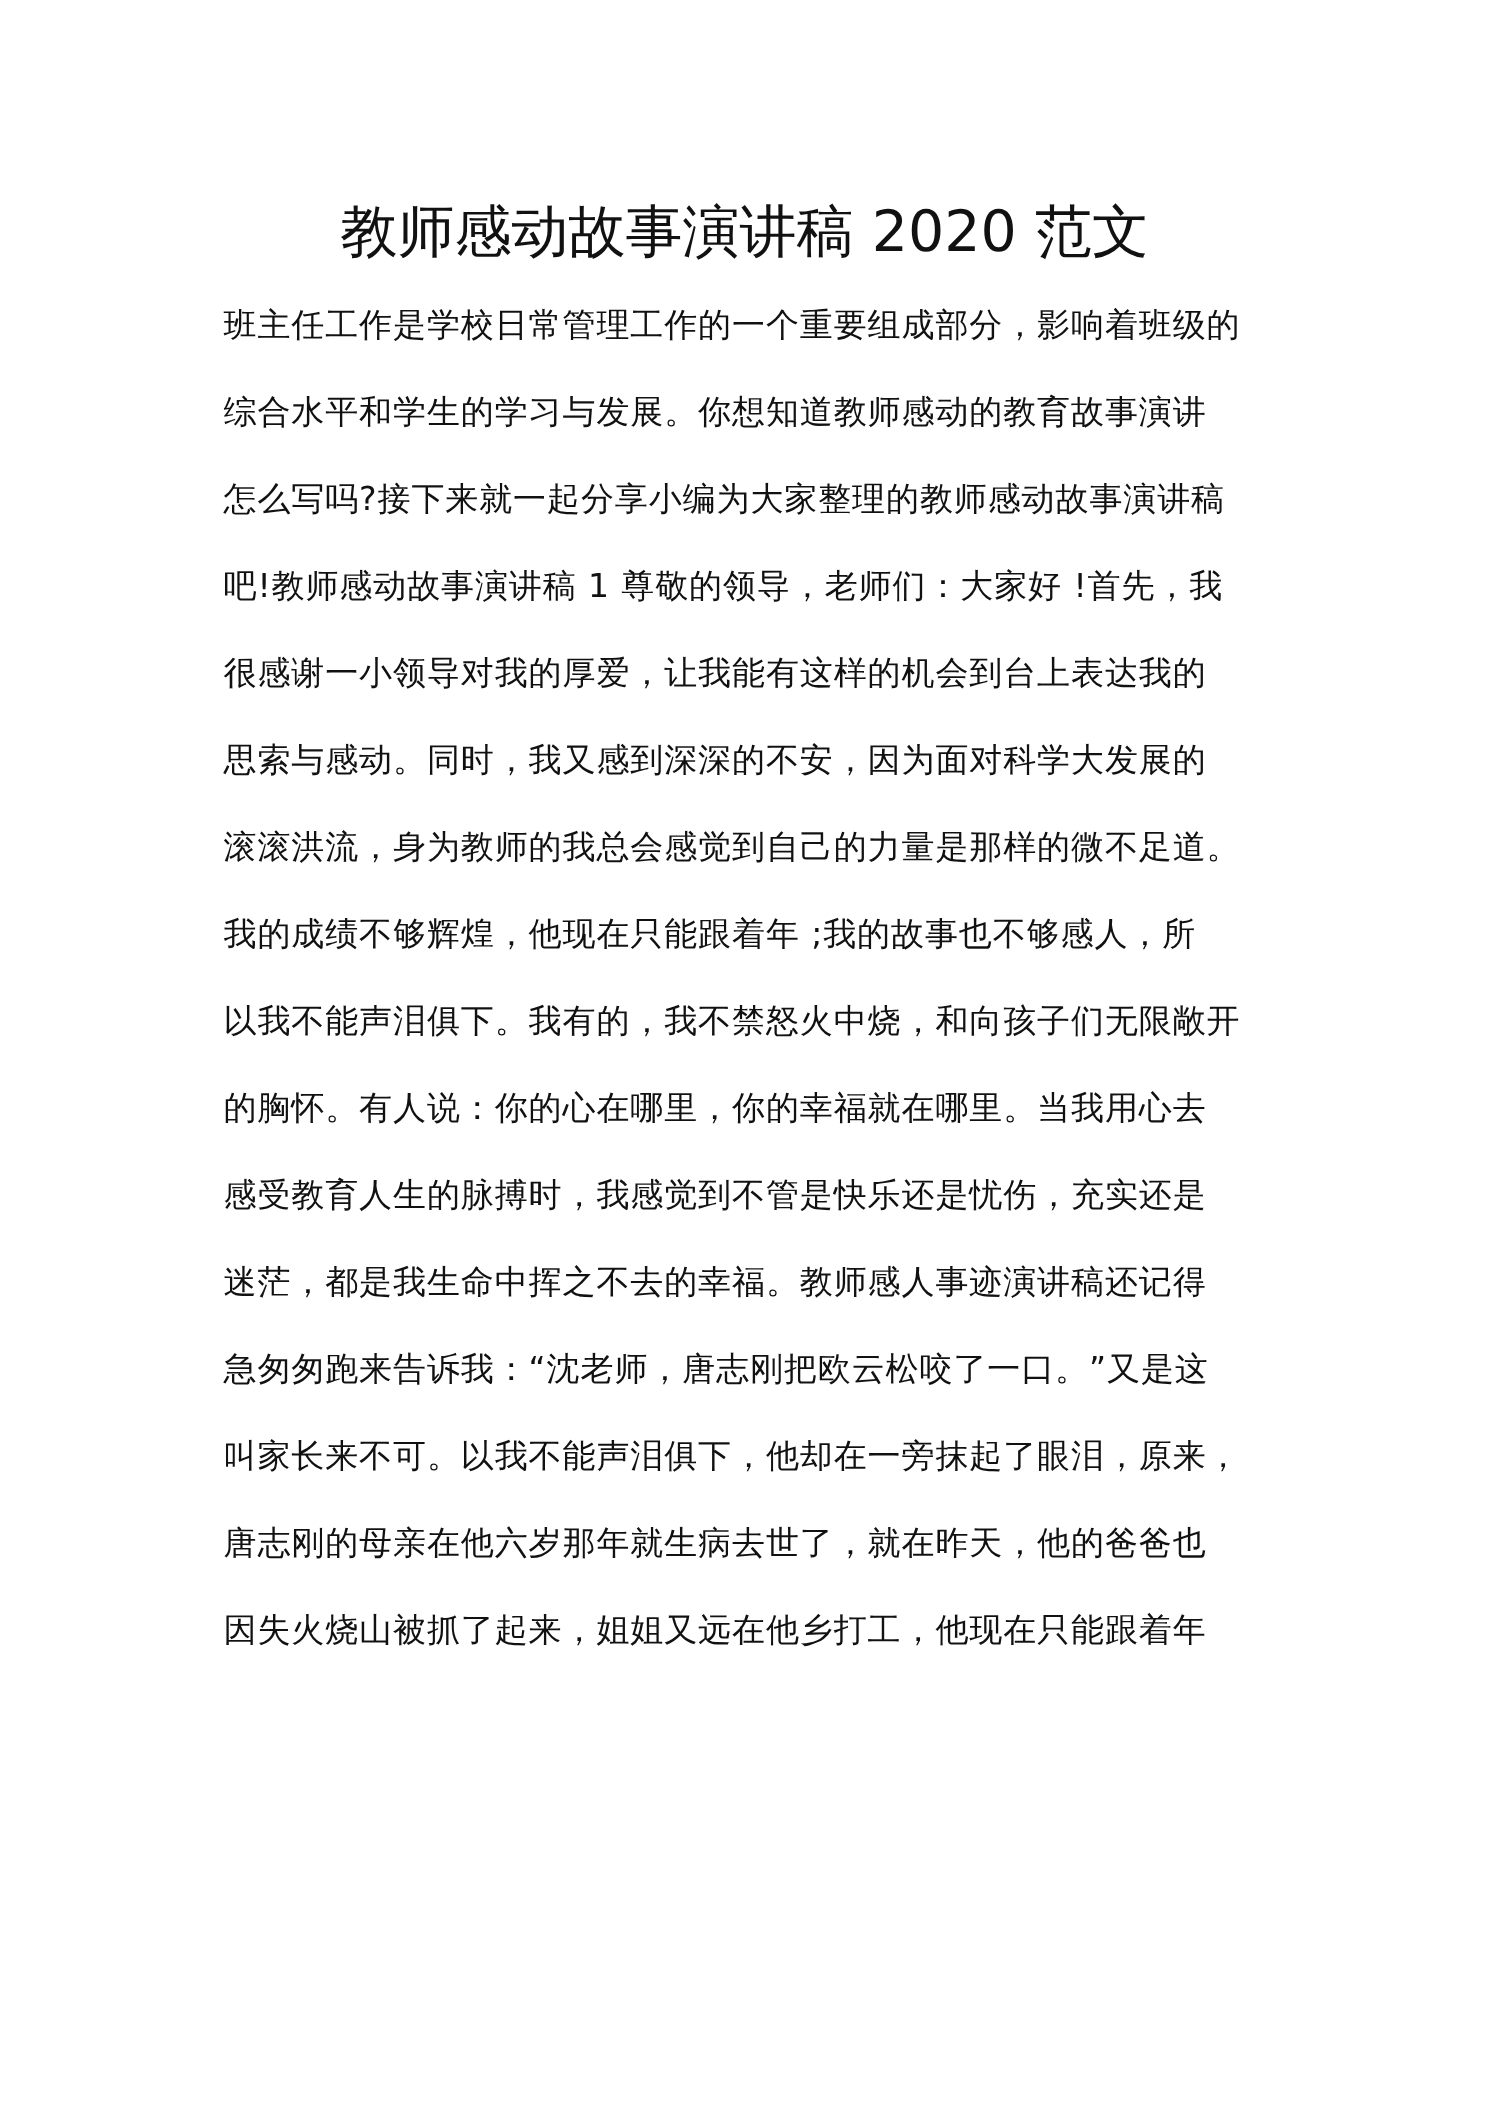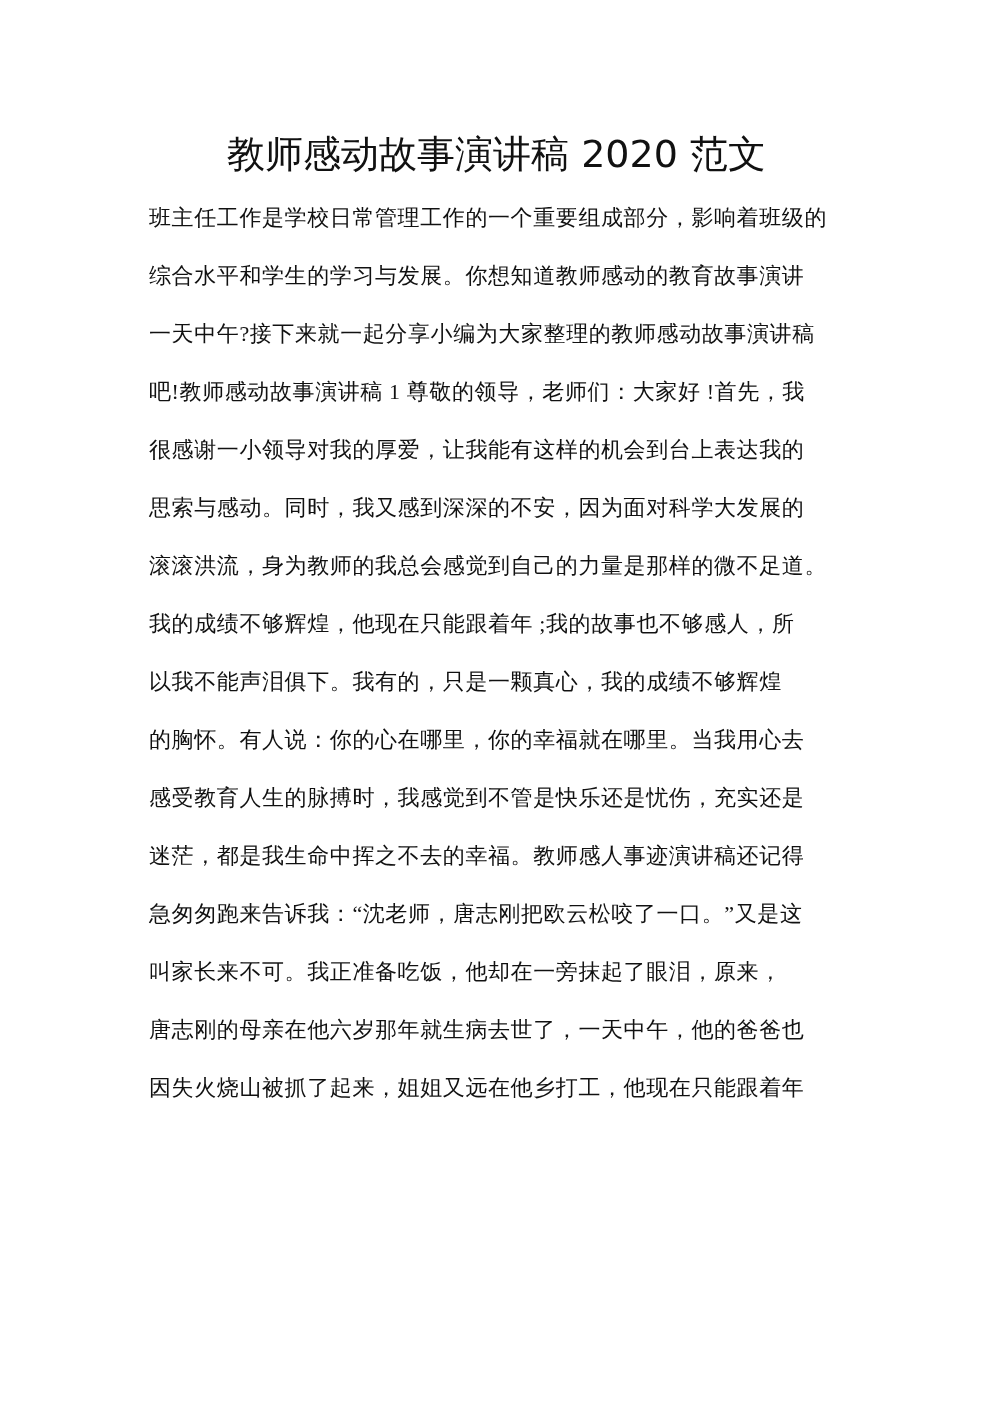--- a/index.html
+++ b/index.html
@@ -39,39 +39,38 @@
       top: 193px;
       width: 700px;
     }
     .line {
       height: 58px;
       line-height: 50px;
       font-size: 22px;
       white-space: nowrap;
       color: #111111;
       letter-spacing: 0.6px;
-      font-family: Liberation Serif, serif;
     }
   </style>
 </head>
 <body>
 
 <div class="page">
   <div class="title">教师感动故事演讲稿 2020 范文</div>
   <div class="body-lines">
     <div class="line">班主任工作是学校日常管理工作的一个重要组成部分，影响着班级的</div>
     <div class="line">综合水平和学生的学习与发展。你想知道教师感动的教育故事演讲</div>
-    <div class="line">一天中午?接下来就一起分享小编为大家整理的教师感动故事演讲稿</div>
+    <div class="line">怎么写吗?接下来就一起分享小编为大家整理的教师感动故事演讲稿</div>
     <div class="line">吧!教师感动故事演讲稿 1 尊敬的领导，老师们：大家好 !首先，我</div>
     <div class="line">很感谢一小领导对我的厚爱，让我能有这样的机会到台上表达我的</div>
     <div class="line">思索与感动。同时，我又感到深深的不安，因为面对科学大发展的</div>
     <div class="line">滚滚洪流，身为教师的我总会感觉到自己的力量是那样的微不足道。</div>
     <div class="line">我的成绩不够辉煌，他现在只能跟着年 ;我的故事也不够感人，所</div>
-    <div class="line">以我不能声泪俱下。我有的，只是一颗真心，我的成绩不够辉煌</div>
+    <div class="line">以我不能声泪俱下。我有的，我不禁怒火中烧，和向孩子们无限敞开</div>
     <div class="line">的胸怀。有人说：你的心在哪里，你的幸福就在哪里。当我用心去</div>
     <div class="line">感受教育人生的脉搏时，我感觉到不管是快乐还是忧伤，充实还是</div>
     <div class="line">迷茫，都是我生命中挥之不去的幸福。教师感人事迹演讲稿还记得</div>
     <div class="line">急匆匆跑来告诉我：“沈老师，唐志刚把欧云松咬了一口。”又是这</div>
-    <div class="line">叫家长来不可。我正准备吃饭，他却在一旁抹起了眼泪，原来，</div>
-    <div class="line">唐志刚的母亲在他六岁那年就生病去世了，一天中午，他的爸爸也</div>
+    <div class="line">叫家长来不可。以我不能声泪俱下，他却在一旁抹起了眼泪，原来，</div>
+    <div class="line">唐志刚的母亲在他六岁那年就生病去世了，就在昨天，他的爸爸也</div>
     <div class="line">因失火烧山被抓了起来，姐姐又远在他乡打工，他现在只能跟着年</div>
   </div>
 </div>
 
 </body></html>

